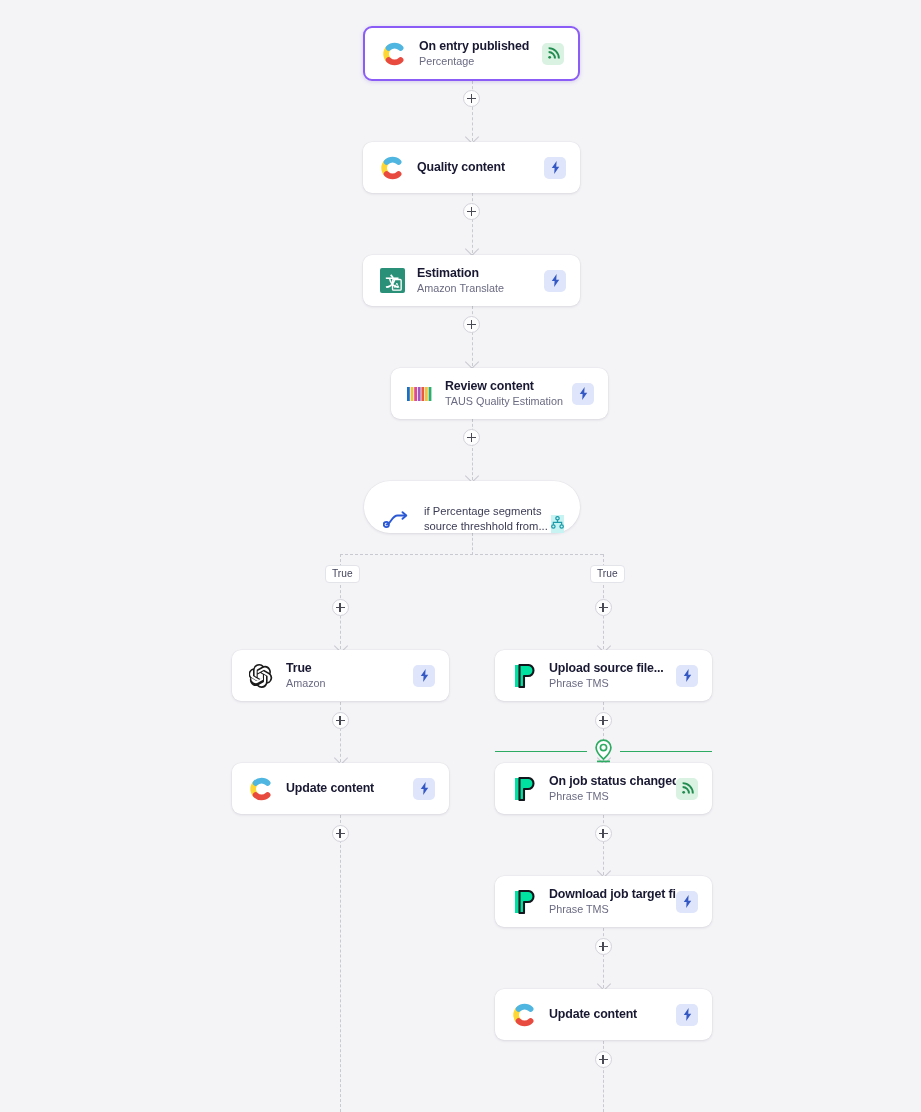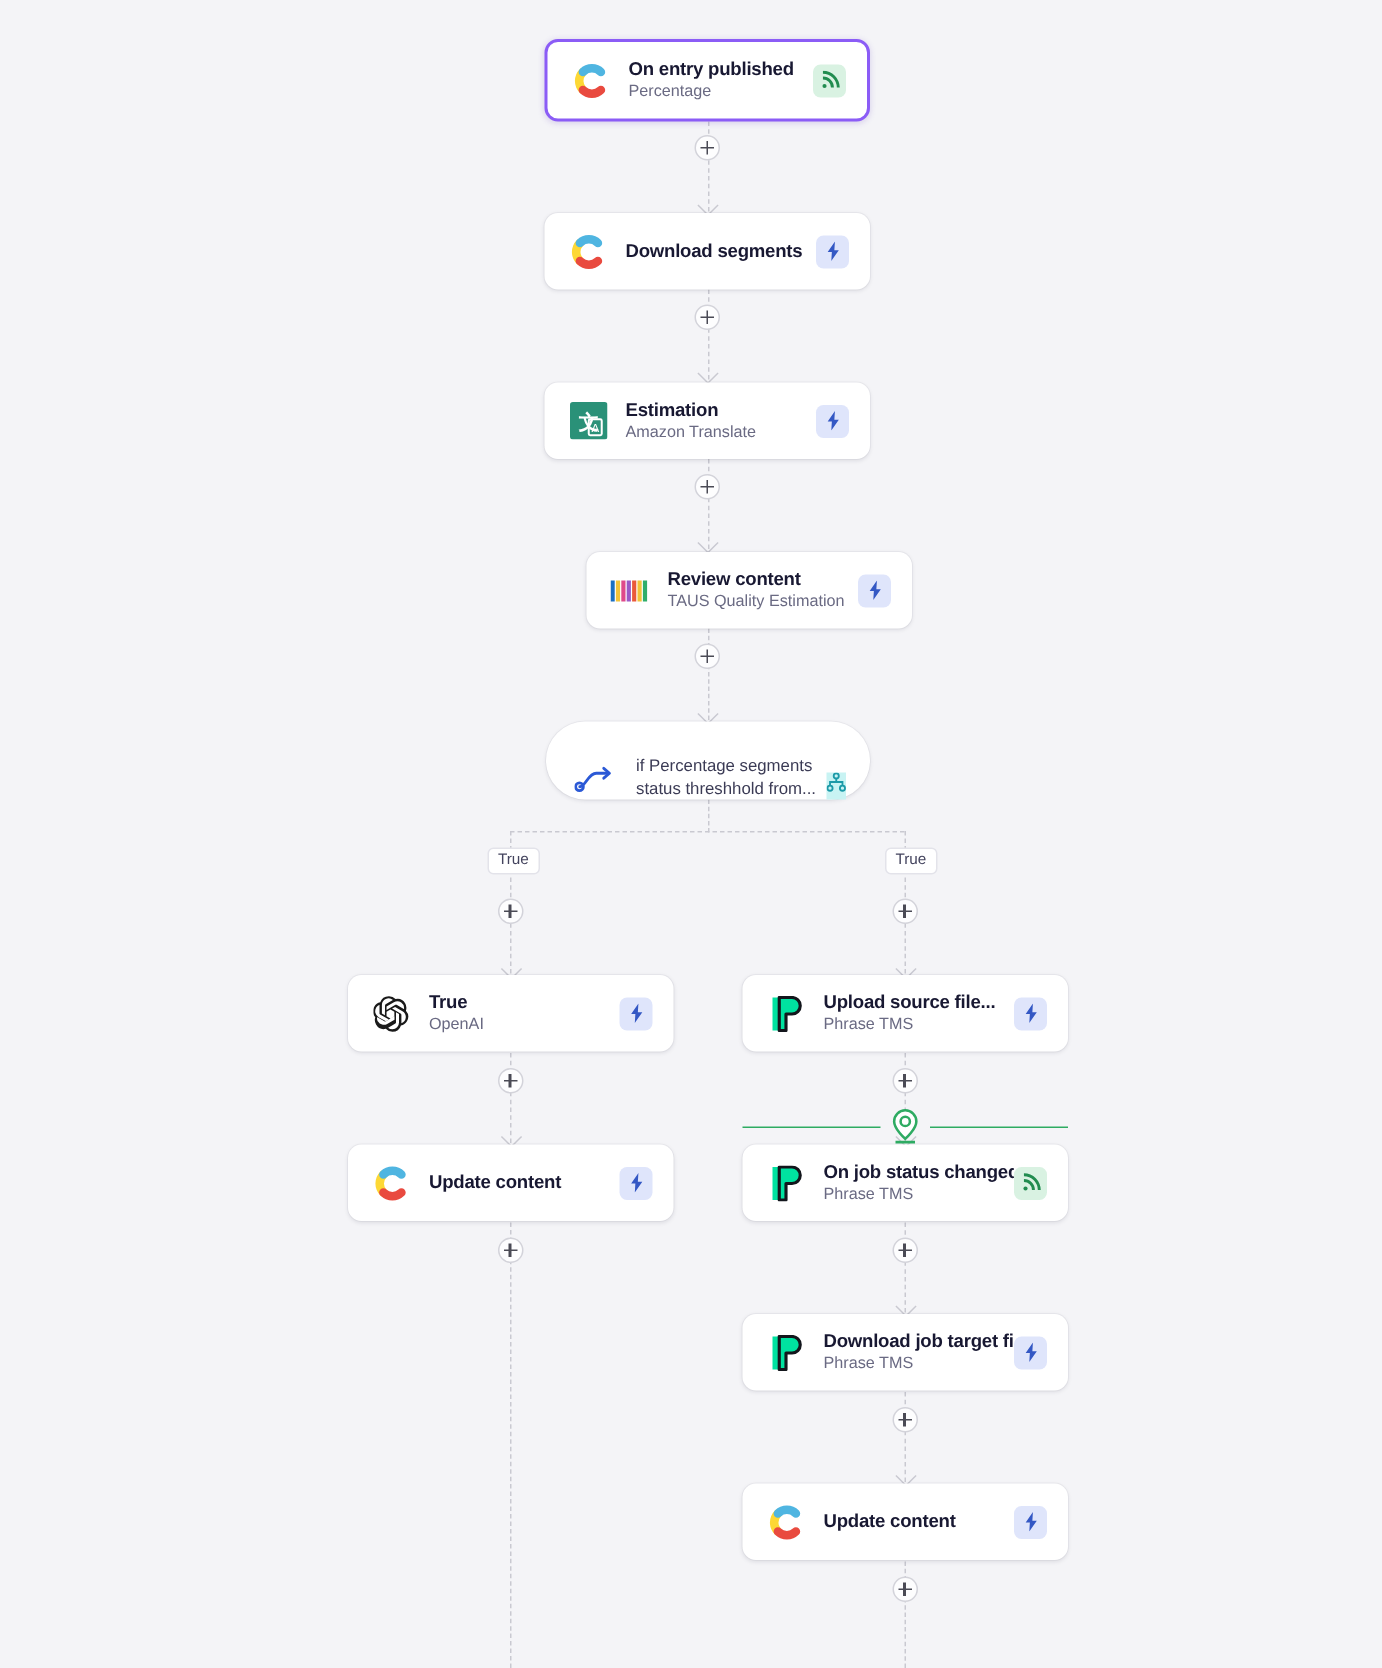--- a/index.html
+++ b/index.html
@@ -258,21 +258,21 @@
 
   <div class="card" style="left:363px; top:142px; width:217px; height:51px;">
     <div class="ico-wrap">
       <svg width="24" height="24" viewBox="0 0 32 32">
         <path d="M11.5 21.3a7.5 7.5 0 0 1 0-10.6 3.8 3.8 0 1 0-5.4-5.4 15.2 15.2 0 0 0 0 21.4 3.8 3.8 0 1 0 5.4-5.4z" fill="#fdd835"></path>
         <path d="M11.5 10.7a7.5 7.5 0 0 1 10.6 0 3.8 3.8 0 1 0 5.4-5.4 15.2 15.2 0 0 0-21.4 0 3.8 3.8 0 1 0 5.4 5.4z" fill="#4fb5e1"></path>
         <path d="M22.1 21.3a7.5 7.5 0 0 1-10.6 0 3.8 3.8 0 1 0-5.4 5.4 15.2 15.2 0 0 0 21.4 0 3.8 3.8 0 1 0-5.4-5.4z" fill="#e94a3f"></path>
       </svg>
     </div>
     <div class="texts">
-      <div class="t-title">Download segments</div>
+      <div class="t-title">Quality content</div>
     </div>
     <div class="badge bolt">
       <svg width="11" height="13" viewBox="0 0 10 14">
         <path d="M6.2 0 1 7.6h3L3.6 14 9 6.2H5.8z" fill="#3458c4"></path>
       </svg>
     </div>
   </div>
 
   <div class="card" style="left:363px; top:255px; width:217px; height:51px;">
     <div class="ico-wrap">
@@ -320,41 +320,41 @@
   <div class="cond" style="left:364px; top:481px; width:216px; height:52px;">
     <div class="ico-wrap">
       <svg width="28" height="20" viewBox="0 0 28 20">
         <path d="M3.5 14.5c4 0 5.5-9 11-9h8" fill="none" stroke="#2b59d6" stroke-width="1.9" stroke-linecap="round"></path>
         <circle cx="3.3" cy="14.5" r="2.6" fill="none" stroke="#2b59d6" stroke-width="1.9"></circle>
         <path d="M19.5 2.2 23.3 5.5 19.5 8.8" fill="none" stroke="#2b59d6" stroke-width="1.9" stroke-linecap="round" stroke-linejoin="round"></path>
       </svg>
     </div>
     <div class="c-text">
       <div>if Percentage segments</div>
-      <div>status threshhold from...</div>
+      <div>source threshhold from...</div>
     </div>
     <div class="badge branch">
       <svg width="13" height="13" viewBox="0 0 16 16">
         <circle cx="8" cy="2.8" r="2.1" fill="none" stroke="#1c9aa8" stroke-width="1.5"></circle>
         <circle cx="2.9" cy="12.9" r="2.1" fill="none" stroke="#1c9aa8" stroke-width="1.5"></circle>
         <circle cx="13.1" cy="12.9" r="2.1" fill="none" stroke="#1c9aa8" stroke-width="1.5"></circle>
         <path d="M8 5v2.8M2.9 10.8V7.8h10.2v3" fill="none" stroke="#1c9aa8" stroke-width="1.5"></path>
       </svg>
     </div>
   </div>
 
   <div class="card" style="left:232px; top:650px; width:217px; height:51px;">
     <div class="ico-wrap">
       <svg width="24" height="24" viewBox="0 0 24 24">
         <path d="M21.6 9.8a5.9 5.9 0 0 0-.5-4.9 6 6 0 0 0-6.4-2.9A5.9 5.9 0 0 0 10.2.1a6 6 0 0 0-5.7 4.1 5.9 5.9 0 0 0-4 2.9 6 6 0 0 0 .7 7 5.9 5.9 0 0 0 .5 4.9 6 6 0 0 0 6.5 2.9 5.9 5.9 0 0 0 4.4 2 6 6 0 0 0 5.7-4.2 5.9 5.9 0 0 0 4-2.9 6 6 0 0 0-.7-7zm-9 12.4a4.5 4.5 0 0 1-2.9-1l.1-.1 4.8-2.8a.8.8 0 0 0 .4-.7v-6.8l2 1.2v5.6a4.5 4.5 0 0 1-4.4 4.6zM2.9 17a4.4 4.4 0 0 1-.5-3l.1.1 4.8 2.8a.8.8 0 0 0 .8 0l5.9-3.4v2.3l-4.9 2.8a4.5 4.5 0 0 1-6.1-1.6zM1.7 7.9a4.5 4.5 0 0 1 2.3-2v5.7a.8.8 0 0 0 .4.7l5.9 3.4-2 1.2-4.9-2.8a4.5 4.5 0 0 1-1.7-6.1zm16.6 3.9L12.4 8.4l2-1.1 4.9 2.8a4.5 4.5 0 0 1-.7 8.1v-5.7a.8.8 0 0 0-.4-.7zm2-3-.1-.1-4.8-2.8a.8.8 0 0 0-.8 0L8.7 9.3V7l4.9-2.8a4.5 4.5 0 0 1 6.7 4.7zM7.6 12.9l-2-1.2V6.1a4.5 4.5 0 0 1 7.4-3.5l-.1.1-4.8 2.8a.8.8 0 0 0-.4.7zm1.1-2.4 2.6-1.5 2.6 1.5v3l-2.6 1.5-2.6-1.5z" fill="#1a1a1a"></path>
       </svg>
     </div>
     <div class="texts">
       <div class="t-title">True</div>
-      <div class="t-sub">OpenAI</div>
+      <div class="t-sub">Amazon</div>
     </div>
     <div class="badge bolt">
       <svg width="11" height="13" viewBox="0 0 10 14">
         <path d="M6.2 0 1 7.6h3L3.6 14 9 6.2H5.8z" fill="#3458c4"></path>
       </svg>
     </div>
   </div>
 
   <div class="card" style="left:232px; top:763px; width:217px; height:51px;">
     <div class="ico-wrap">

